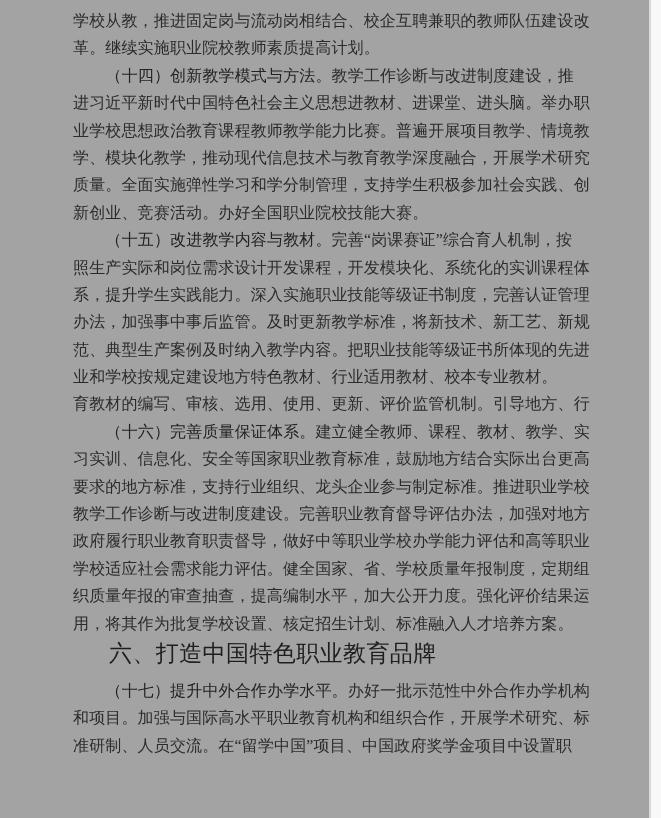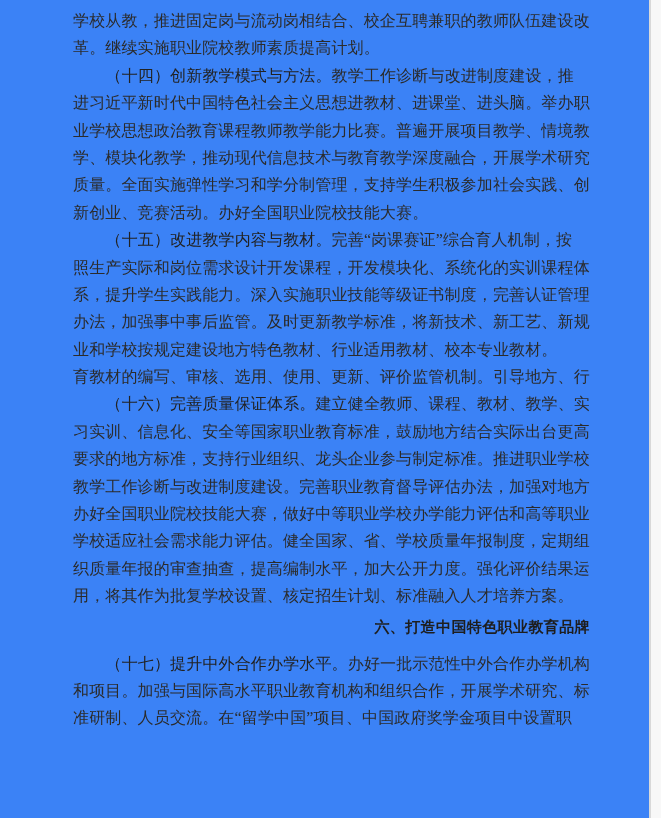--- a/index.html
+++ b/index.html
@@ -5,21 +5,21 @@
   html, body { margin: 0; padding: 0; }
   body {
     width: 661px; height: 818px;
     background: #ffffff;
     font-family: "Liberation Serif", "DejaVu Serif", serif;
     overflow: hidden;
   }
   .page {
     position: relative;
     width: 661px; height: 818px;
-    background: #3b82f6;
+    background: #a3a3a3;
   }
   .content {
     position: absolute;
     left: 73px; top: 7px; width: 517px;
     color: #2b2b2b;
     font-size: 16px;
     letter-spacing: 0.15px;
   }
   .ln {
     height: 27.4px;
@@ -27,26 +27,25 @@
     white-space: nowrap;
     overflow: visible;
   }
   .ind { text-indent: 32.5px; }
   .lead { font-weight: 400; color: #222222; }
   .hd {
     height: 30px;
     line-height: 30px;
     margin-top: 2px;
     margin-bottom: 8px;
-    font-size: 15px;
-    font-weight: 700;
+    font-size: 23px;
+    font-weight: 400;
     color: #1e1e1e;
     text-indent: 36px;
     letter-spacing: 0.4px;
-    text-align: right;
   }
   .page-edge-line {
     position: absolute;
     left: 649px; top: 0;
     width: 2px; height: 818px;
   }
   .page-margin-strip {
     position: absolute;
     left: 651px; top: 0;
     width: 10px; height: 818px;
@@ -65,28 +64,29 @@
     <div class="ln"><span>进习近平新时代中国特色社会主义思想进教材、进课堂、进头脑。举办职</span></div>
     <div class="ln"><span>业学校思想政治教育课程教师教学能力比赛。普遍开展项目教学、情境教</span></div>
     <div class="ln"><span>学、模块化教学，推动现代信息技术与教育教学深度融合，开展学术研究</span></div>
     <div class="ln"><span>质量。全面实施弹性学习和学分制管理，支持学生积极参加社会实践、创</span></div>
     <div class="ln"><span>新创业、竞赛活动。办好全国职业院校技能大赛。</span></div>
 
     <div class="ln ind"><span class="lead">（十五）改进教学内容与教材。</span><span>完善“岗课赛证”综合育人机制，按</span></div>
     <div class="ln"><span>照生产实际和岗位需求设计开发课程，开发模块化、系统化的实训课程体</span></div>
     <div class="ln"><span>系，提升学生实践能力。深入实施职业技能等级证书制度，完善认证管理</span></div>
     <div class="ln"><span>办法，加强事中事后监管。及时更新教学标准，将新技术、新工艺、新规</span></div>
+    <div class="ln"><span>范、典型生产案例及时纳入教学内容。把职业技能等级证书所体现的先进</span></div>
     <div class="ln"><span>业和学校按规定建设地方特色教材、行业适用教材、校本专业教材。</span></div>
     <div class="ln"><span>育教材的编写、审核、选用、使用、更新、评价监管机制。引导地方、行</span></div>
 
     <div class="ln ind"><span class="lead">（十六）完善质量保证体系。</span><span>建立健全教师、课程、教材、教学、实</span></div>
     <div class="ln"><span>习实训、信息化、安全等国家职业教育标准，鼓励地方结合实际出台更高</span></div>
     <div class="ln"><span>要求的地方标准，支持行业组织、龙头企业参与制定标准。推进职业学校</span></div>
     <div class="ln"><span>教学工作诊断与改进制度建设。完善职业教育督导评估办法，加强对地方</span></div>
-    <div class="ln"><span>办好全国职业院校技能大赛，做好中等职业学校办学能力评估和高等职业</span></div>
+    <div class="ln"><span>政府履行职业教育职责督导，做好中等职业学校办学能力评估和高等职业</span></div>
     <div class="ln"><span>学校适应社会需求能力评估。健全国家、省、学校质量年报制度，定期组</span></div>
     <div class="ln"><span>织质量年报的审查抽查，提高编制水平，加大公开力度。强化评价结果运</span></div>
     <div class="ln"><span>用，将其作为批复学校设置、核定招生计划、标准融入人才培养方案。</span></div>
 
     <div class="ln hd"><span>六、打造中国特色职业教育品牌</span></div>
 
     <div class="ln ind"><span class="lead">（十七）提升中外合作办学水平。</span><span>办好一批示范性中外合作办学机构</span></div>
     <div class="ln"><span>和项目。加强与国际高水平职业教育机构和组织合作，开展学术研究、标</span></div>
     <div class="ln"><span>准研制、人员交流。在“留学中国”项目、中国政府奖学金项目中设置职</span></div>
 

